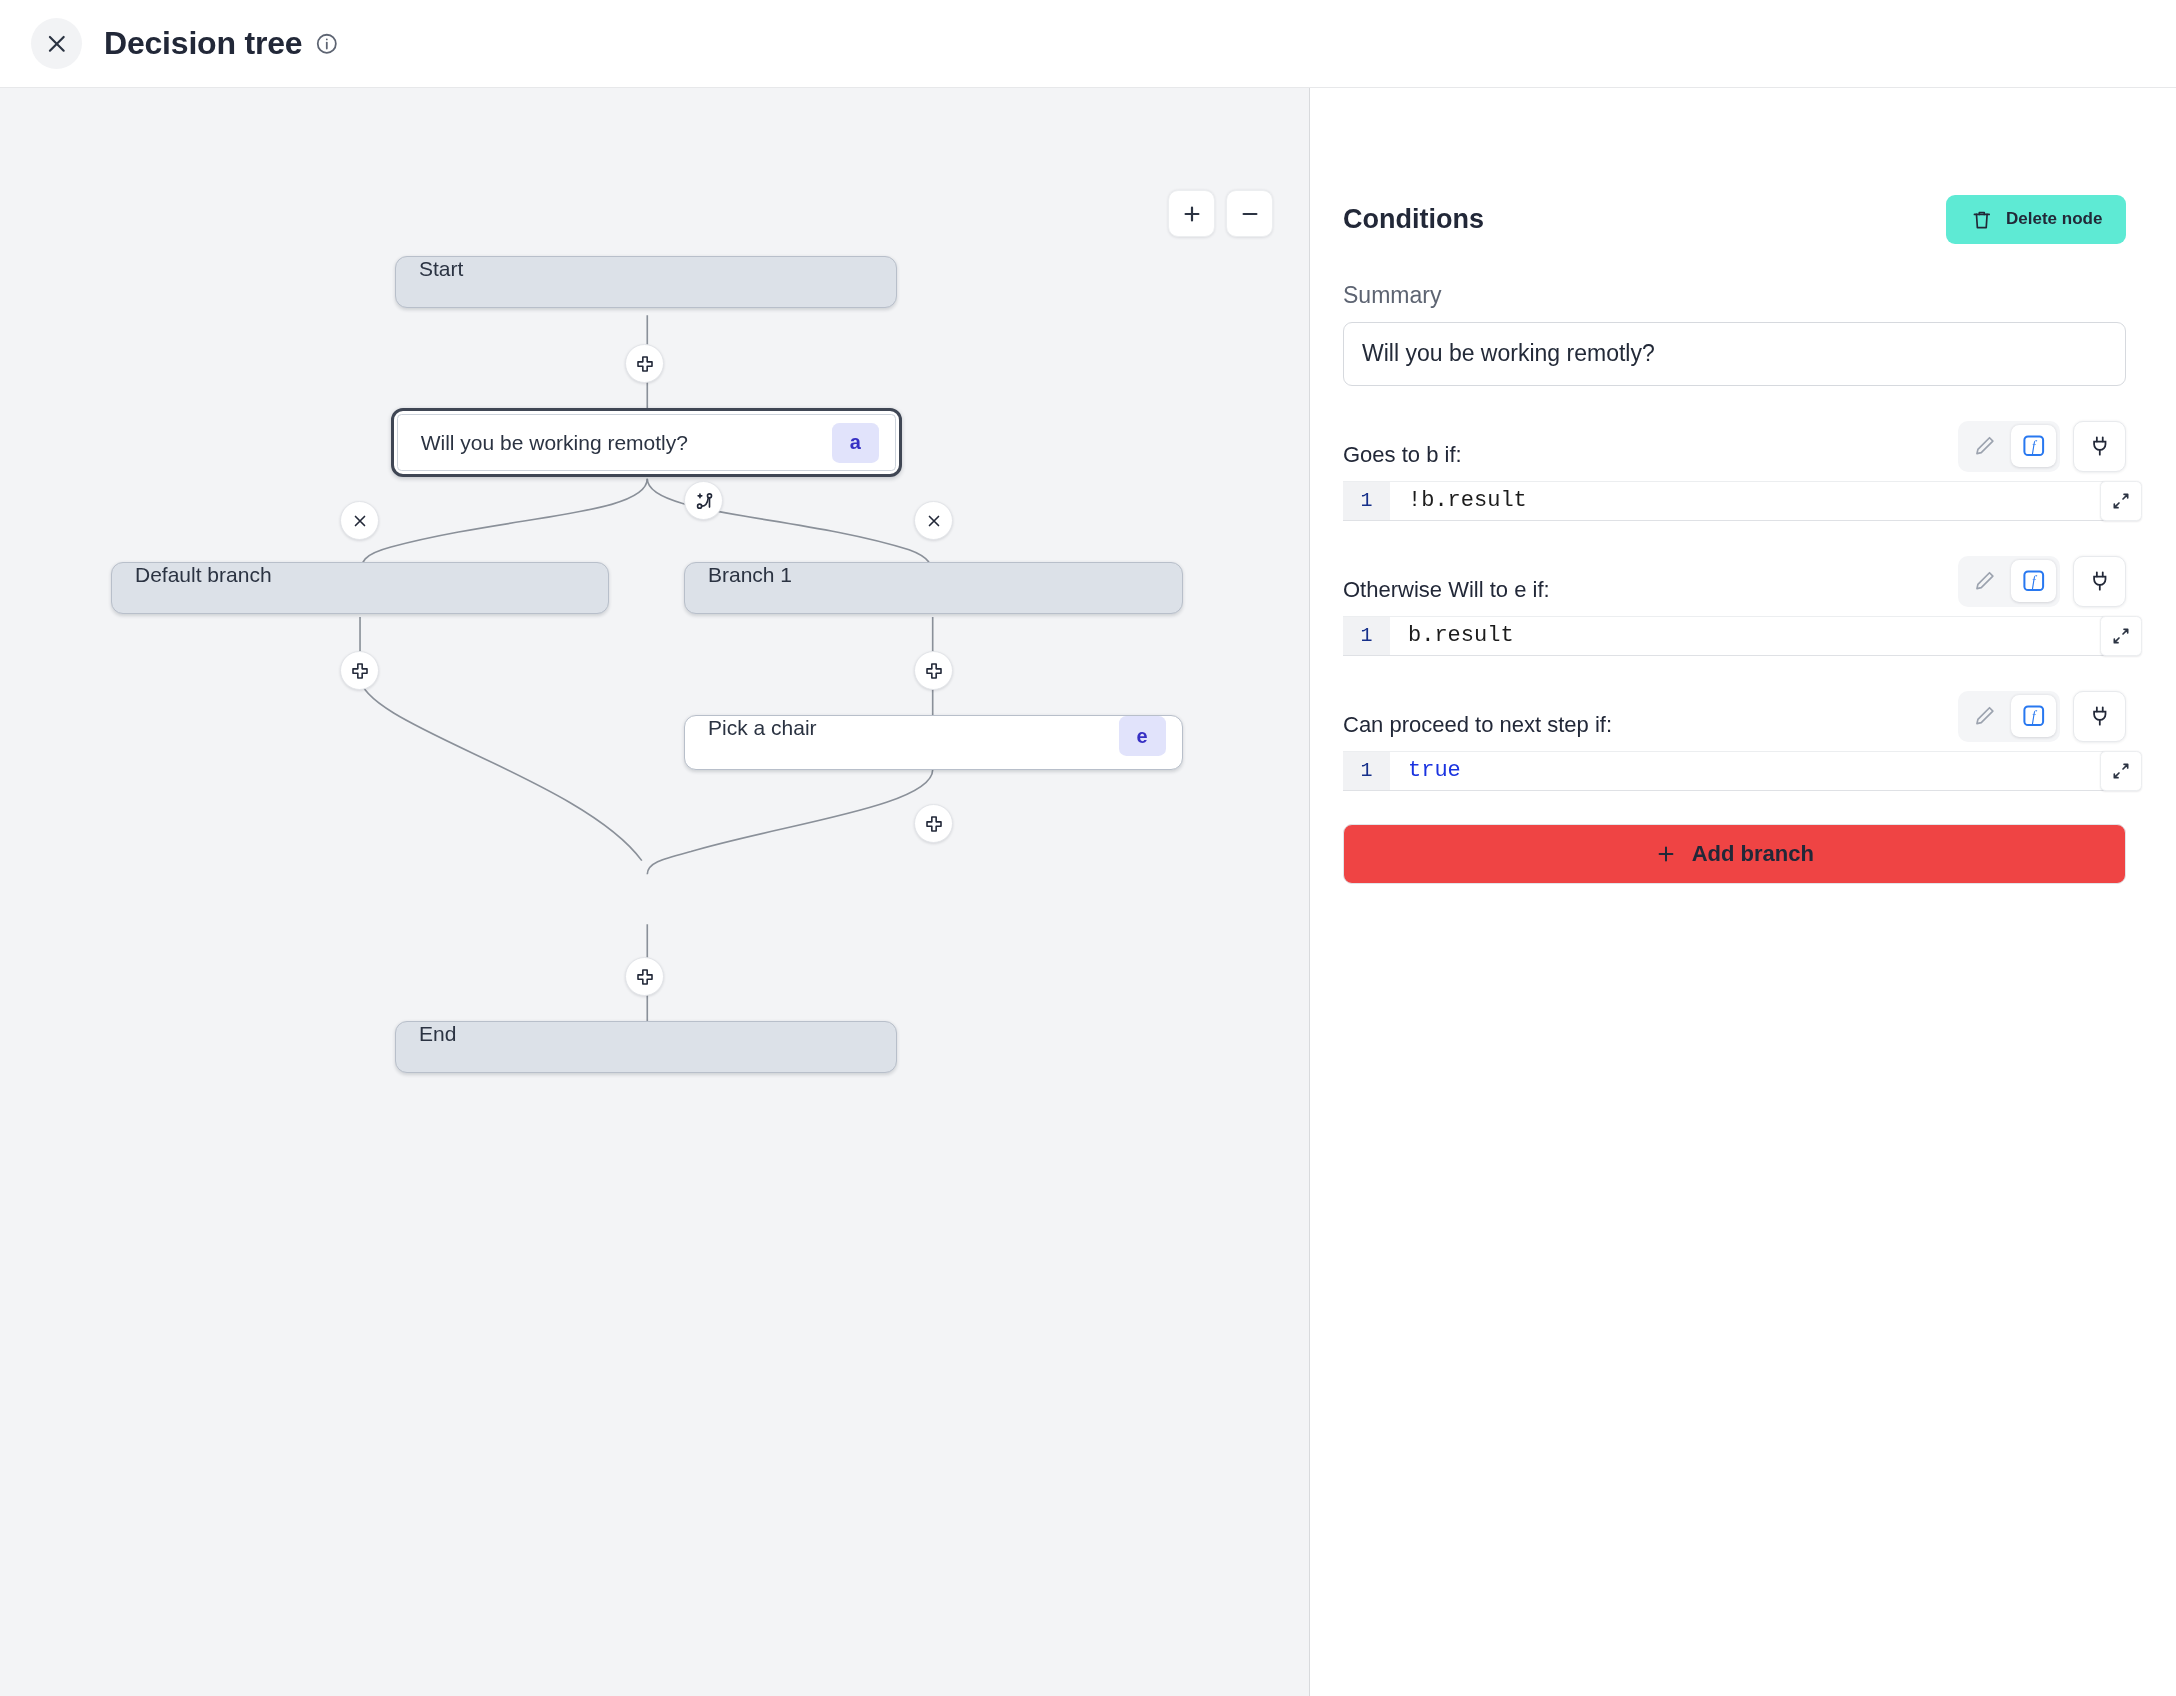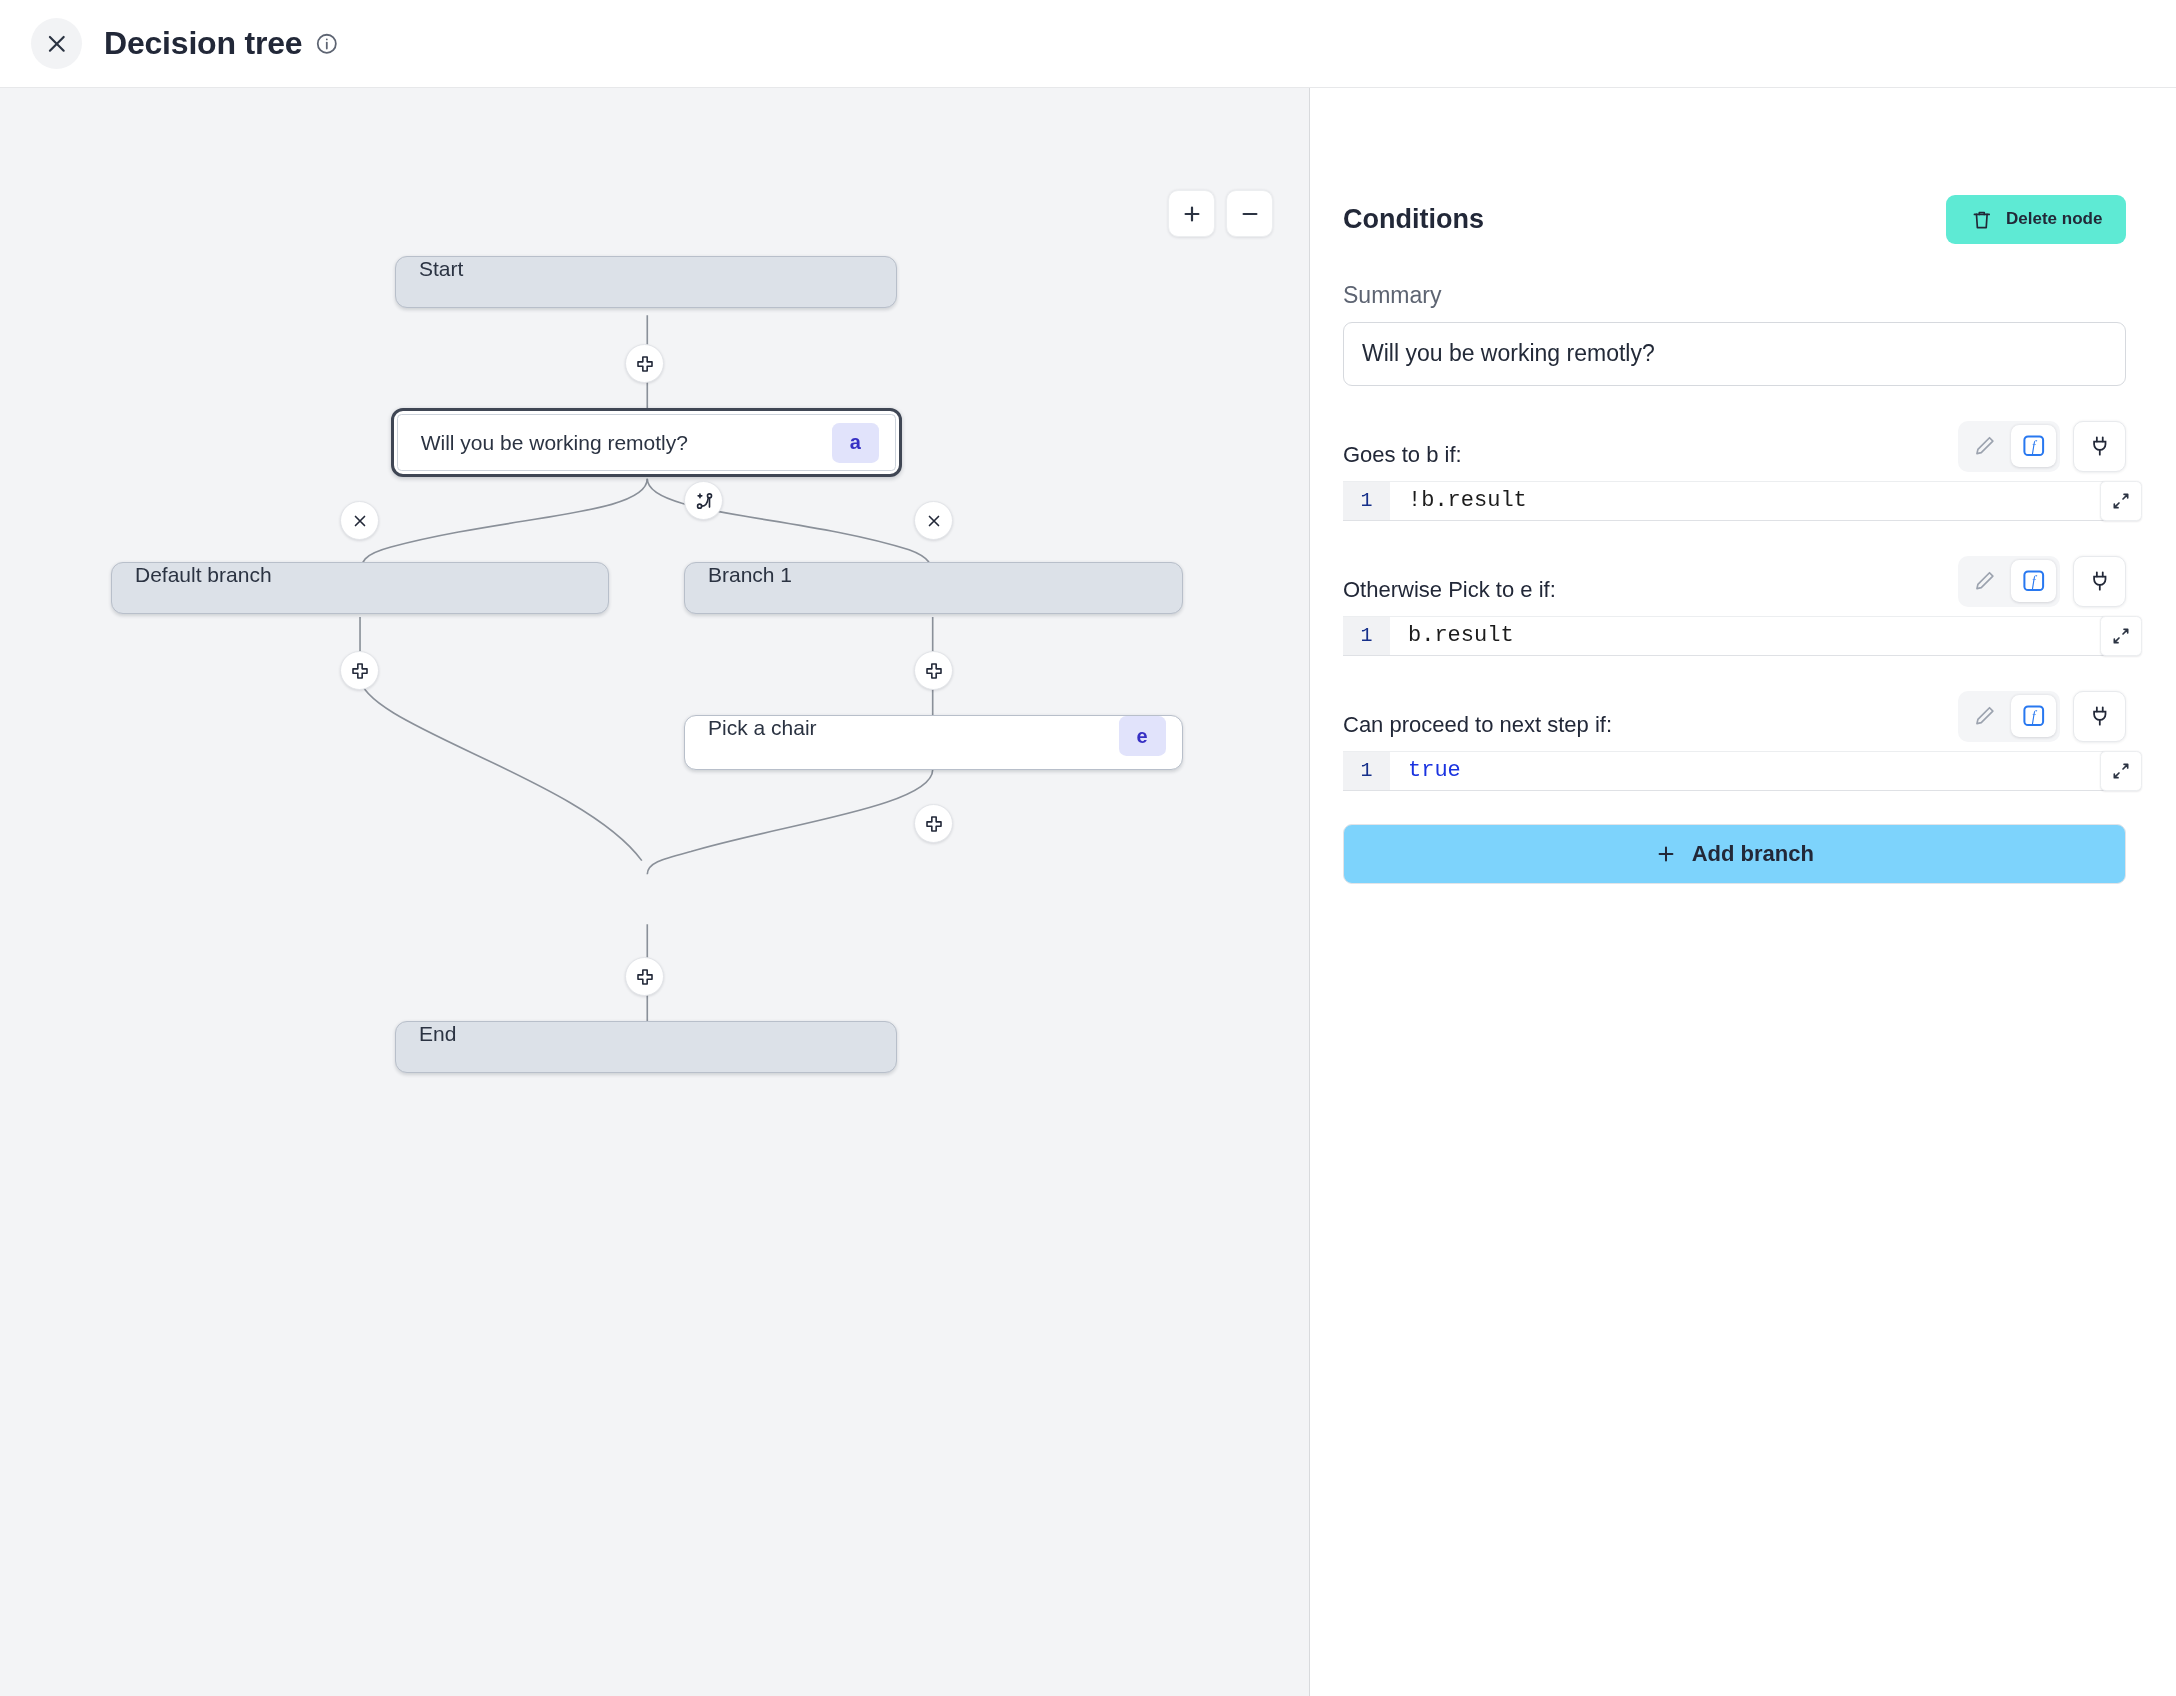--- a/index.html
+++ b/index.html
@@ -289,21 +289,21 @@
     cursor: pointer;
     padding: 0;
     box-shadow: 0 0.9px 1.8px rgba(18,24,40,.09);
   }
   .add-branch {
     margin-top: 33px;
     width: 100%;
     height: 60px;
     border: 0.9px solid #e2e4e8;
     border-radius: 9px;
-    background: #7dd3fc;
+    background: #ef4444;
     display: flex; align-items: center; justify-content: center;
     gap: 14.5px;
     font-size: 22px;
     font-weight: bold;
     color: #222838;
     cursor: pointer;
     font-family: "Liberation Sans", sans-serif;
   }
 </style>
 </head>
@@ -498,21 +498,21 @@
             <path d="M14.4 9.6 L20 4 M20 4 H15.6 M20 4 V8.4"></path>
             <path d="M9.6 14.4 L4 20 M4 20 H8.4 M4 20 V15.6"></path>
           </svg>
         </button>
       </div>
     </div>
 
     
     <div class="cond-block">
       <div class="cond-row">
-        <div class="cond-label">Otherwise Pick to e if:</div>
+        <div class="cond-label">Otherwise Will to e if:</div>
         <div class="cond-tools">
           <div class="seg-group">
             <button class="seg-btn">
               <svg width="23.6" height="23.6" viewBox="0 0 24 24" fill="none" stroke="#9ca3af" stroke-width="1.7" stroke-linecap="round" stroke-linejoin="round">
                 <path d="M16.8 3.8 l3.4 3.4 L8.4 19 L4 20 l1 -4.4 z"></path>
               </svg>
             </button>
             <button class="seg-btn active">
               <svg width="25.5" height="25.5" viewBox="0 0 24 24" fill="none">
                 <rect x="3.2" y="3.2" width="17.6" height="17.6" rx="3.4" stroke="#2878f0" stroke-width="1.9"></rect>

